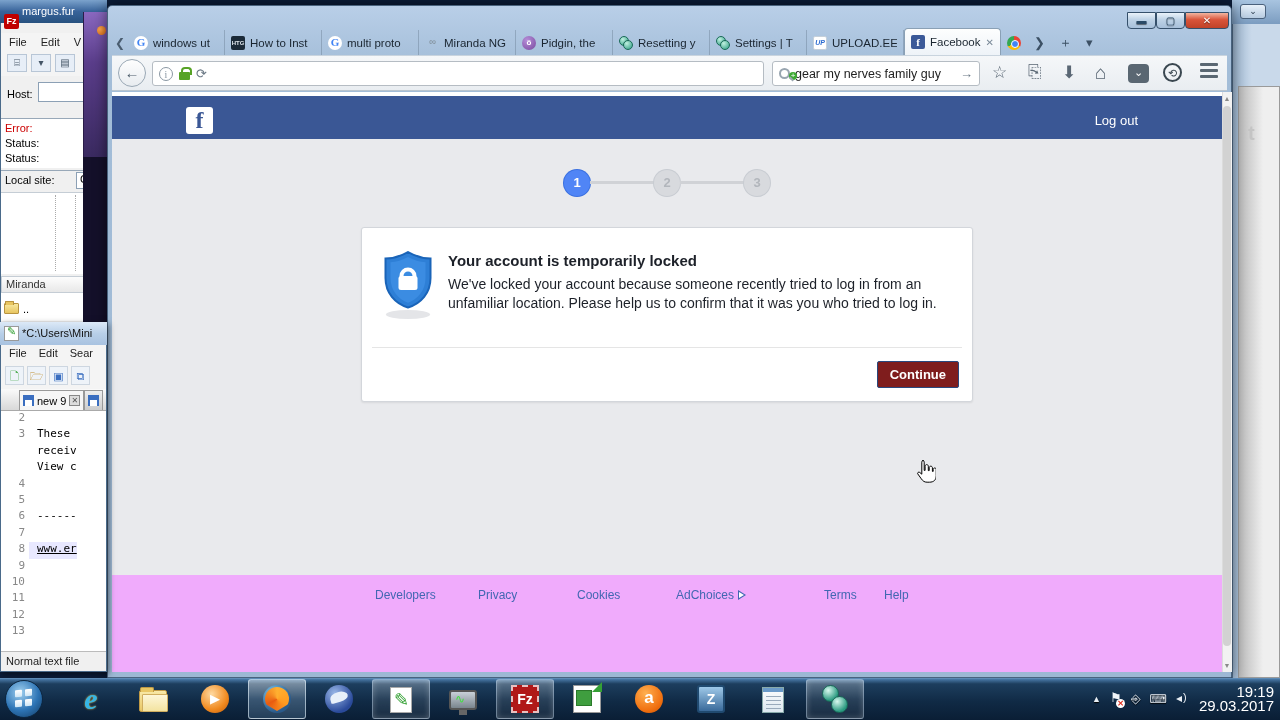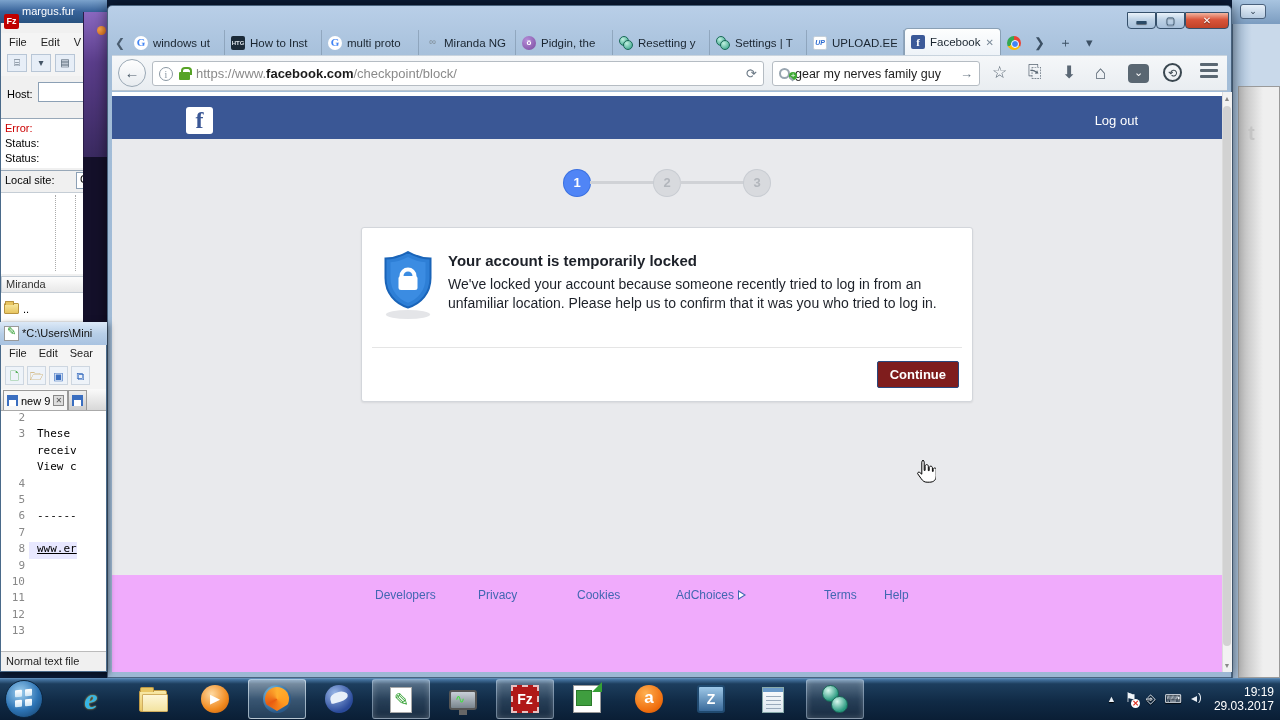--- a/index.html
+++ b/index.html
@@ -35,21 +35,21 @@
   
   #npp { left:0; top:322px; width:107px; height:350px; background:#f0f0f0; border:1px solid #4a6a8a; box-shadow:2px 2px 6px rgba(0,0,0,.5); }
   #npp-title { left:0; top:322px; width:107px; height:23px; background:linear-gradient(#dce9f7,#b8cfe8 50%,#a8c2e0); font-size:11px; color:#111; line-height:23px; padding-left:22px; white-space:nowrap; overflow:hidden; }
   #npp-icon { left:4px; top:326px; width:15px; height:15px; background:#fff; border:1px solid #999; position:absolute; }
   #npp-icon::after { content:"✎"; position:absolute; left:2px; top:-2px; font-size:11px; color:#2e9e2e; }
   #npp-menu { left:1px; top:345px; width:105px; height:18px; background:#f4f4f4; font-size:11px; display:flex; gap:12px; padding:2px 0 0 8px; color:#222; }
   #npp-tools { left:1px; top:363px; width:105px; height:26px; background:#f4f4f4; display:flex; gap:3px; padding:3px 0 0 4px; }
   .npp-tb { width:19px; height:19px; border:1px solid #cdd6e0; background:#eef3f9; font-size:11px; text-align:center; line-height:18px; }
   #npp-tabs { left:1px; top:389px; width:105px; height:22px; background:linear-gradient(#fafafa,#d8d8d8); border-bottom:1px solid #aaa; display:flex; align-items:flex-end; padding-left:2px; }
   .npp-tab { height:20px; border:1px solid #999; border-bottom:none; background:linear-gradient(#eee,#ccc); font-size:11px; display:flex; align-items:center; gap:3px; padding:0 3px; white-space:nowrap; }
-  .npp-tab.active { background:#f6f6f6; }
+  .npp-tab.active { background:#f6f6f6;margin-left:16px; }
   .floppy { width:11px; height:11px; background:#3a6ec0; position:relative; }
   .floppy::after { content:""; position:absolute; left:2px; top:5px; width:7px; height:6px; background:#fff; }
   .npp-x { width:11px; height:11px; border:1px solid #888; background:#ddd; color:#555; font-size:8px; line-height:9px; text-align:center; }
   #npp-edit { left:1px; top:411px; width:105px; height:240px; background:#fff; overflow:hidden; font-family:"DejaVu Sans Mono","Liberation Mono",monospace; font-size:11px; }
   #npp-gutter { left:1px; top:411px; width:28px; height:240px; background:#e6e6e6; border-right:1px solid #c8c8c8; }
   .ed-row { height:16.4px; display:flex; }
   .ed-num { width:28px; text-align:right; padding-right:4px; color:#888; flex:none; }
   .ed-txt { padding-left:8px; color:#000; white-space:pre; }
   .ed-link { text-decoration:underline; background:#e8e8ff; }
   #npp-status { left:1px; top:651px; width:105px; height:20px; background:#f0f0f0; border-top:1px solid #bbb; font-size:11px; padding:3px 0 0 5px; color:#222; }
@@ -176,21 +176,21 @@
   .ic-notepad::after { content:""; position:absolute; left:3px; top:8px; width:15px; height:1px; background:#9ab; box-shadow:0 4px 0 #9ab,0 8px 0 #9ab,0 12px 0 #9ab; }
   .ic-orbs { position:relative; }
   .ic-orbs::before,.ic-orbs::after { content:""; position:absolute; width:15px; height:15px; border-radius:50%; background:radial-gradient(circle at 35% 30%,#d8f8ee,#2a9a80 70%); border:1px solid #1a6a58; }
   .ic-orbs::before { left:1px; top:0; } .ic-orbs::after { right:1px; bottom:0; }
 
   #tray { right:2px; top:678px; height:42px; position:absolute; display:flex; align-items:center; gap:9px; color:#fff; }
   .tray-ic { font-size:12px; color:#e8eef4; text-shadow:0 1px 1px #000; }
   #tray-flag { position:relative; width:12px; height:14px; }
   #tray-flag::before { content:"⚑"; position:absolute; left:0; top:-2px; font-size:13px; color:#f0f4f8; }
   #tray-flag::after { content:"✕"; position:absolute; right:-3px; bottom:-2px; font-size:8px; font-weight:bold; color:#e03020; background:#fff; border-radius:50%; width:9px; height:9px; line-height:9px; text-align:center; }
-  #tray-clock { font-size:12px; text-align:right; line-height:14px; padding-right:4px; }
+  #tray-clock { font-size:15px; text-align:right; line-height:14px; padding-right:4px; }
   .spk { position:relative; width:14px; height:14px; }
   .spk::before { content:""; position:absolute; left:0; top:4px; border-top:3px solid transparent; border-bottom:3px solid transparent; border-right:6px solid #e8eef4; }
   .spk::after { content:")"; position:absolute; left:7px; top:-1px; color:#e8eef4; font-size:11px; }
 </style>
 </head>
 <body>
 
 <div class="abs" id="fz"></div>
 <div class="abs" id="fz-title">margus.fur</div>
 <div class="abs" id="fz-icon">Fz</div>
@@ -290,21 +290,20 @@
   <div class="tabstrip-ctl">❯</div>
   <div class="tabstrip-ctl">＋</div>
   <div class="tabstrip-ctl">▾</div>
 </div>
 
 <div class="abs" id="navbar"></div>
 <div class="abs" id="back-btn">←</div>
 <div class="abs" id="urlbox">
   <span id="info-icon">i</span>
   <span id="lock-icon"></span>
-  <span id="url-text"><span>https://www.</span><b>facebook.com</b><span>/checkpoint/block/</span></span>
   <span id="reload-icon">⟳</span>
 </div>
 <div class="abs" id="searchbox">
   <span id="search-mag">
       <span id="search-plus">+</span>
     </span>
   <span id="search-text">gear my nerves family guy</span>
   <span id="search-go">→</span>
 </div>
 <div class="abs navicon" style="left:992px;">☆</div>

